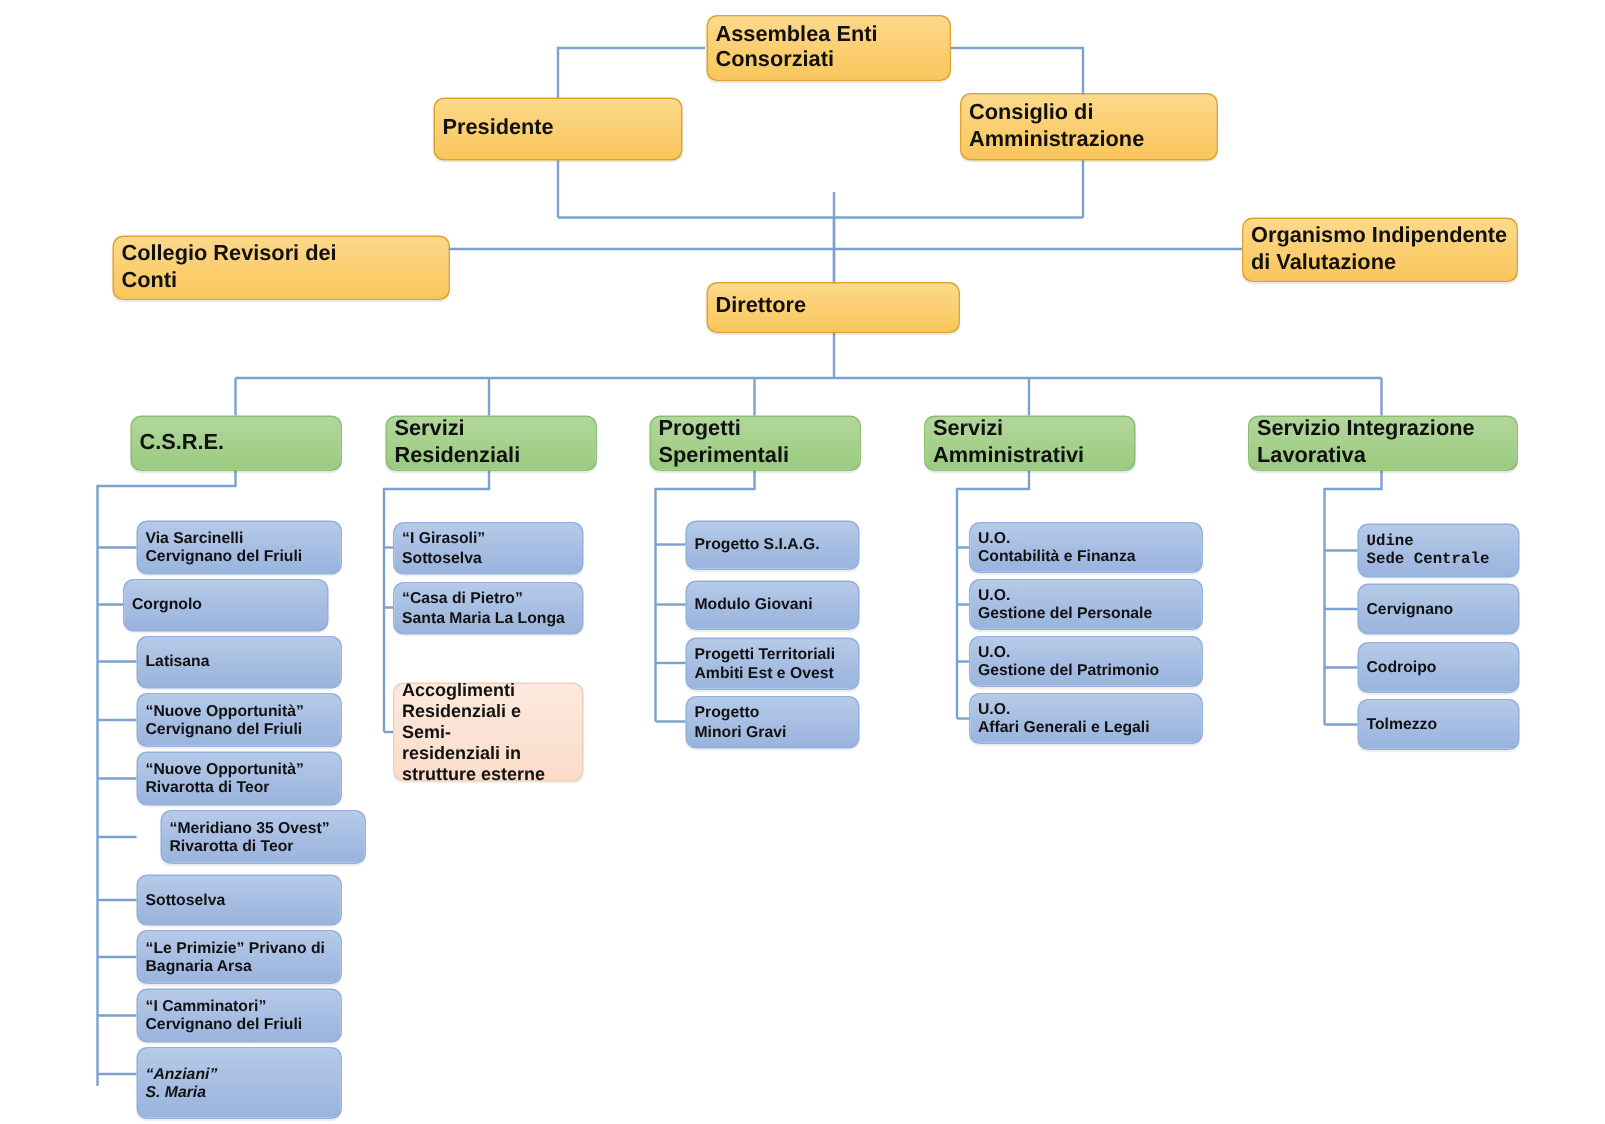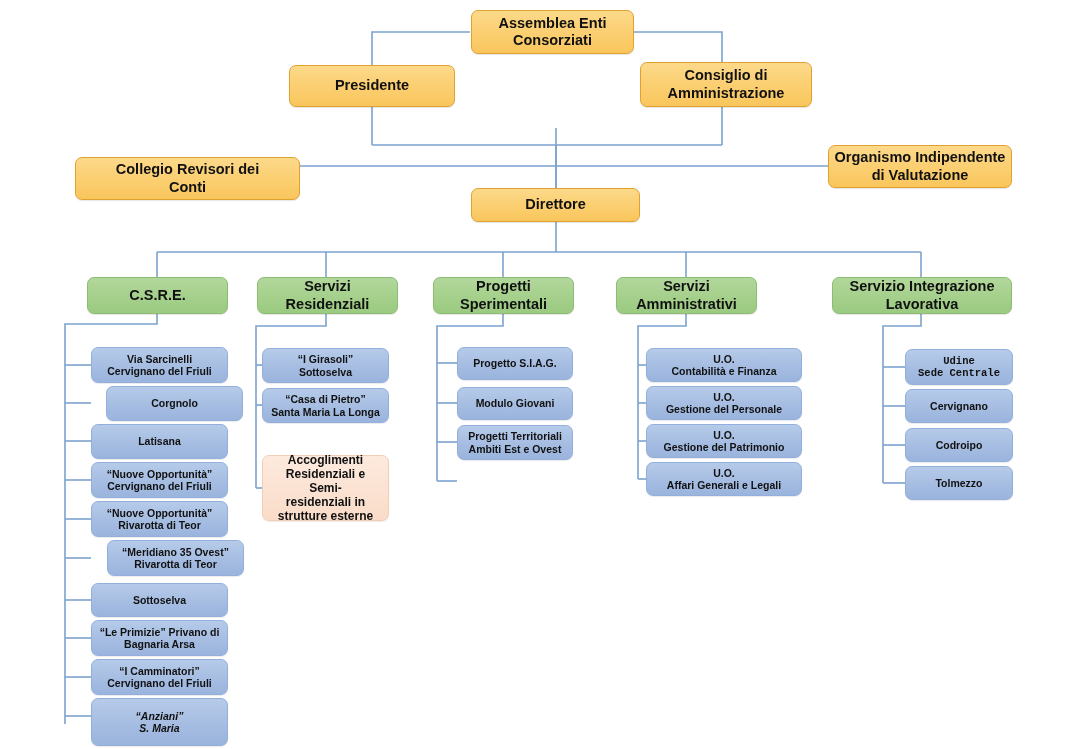--- a/index.html
+++ b/index.html
@@ -3,21 +3,20 @@
 <meta charset="utf-8">
 <style>
   html,body{margin:0;padding:0;background:#ffffff;}
   body{font-family:"Liberation Sans", sans-serif;}
   #chart{position:relative;width:1070px;height:749px;overflow:hidden;background:#fff;}
   #wires{position:absolute;left:0;top:0;width:1070px;height:749px;}
   .node{
     position:absolute;
     box-sizing:border-box;
     display:flex;align-items:center;justify-content:center;
-    text-align:center;
     border-radius:7px;
     color:#111111;
     font-weight:bold;
     line-height:1.18;
     padding:2px 5px;
     z-index:5;
   }
   .gold{
     background:linear-gradient(180deg,#fcd98a 0%,#fbcf72 50%,#f9c65c 100%);
     border:1px solid #e0a22e;
@@ -158,21 +157,21 @@
   </div>
   <div class="node green" style="left:832px;top:277px;width:180px;height:37px;">
     <span>Servizio Integrazione
 Lavorativa</span>
   </div>
 
   <div class="node blue" style="left:91px;top:347px;width:137px;height:36px;">
     <span>Via Sarcinelli
 Cervignano del Friuli</span>
     </div>
-  <div class="node blue" style="left:106px;top:386px;width:137px;height:35px;">
+  <div class="node blue" style="left:82px;top:386px;width:137px;height:35px;">
     <span>Corgnolo</span>
     </div>
   <div class="node blue" style="left:91px;top:424px;width:137px;height:35px;">
     <span>Latisana</span>
     </div>
   <div class="node blue" style="left:91px;top:462px;width:137px;height:36px;">
     <span>“Nuove Opportunità”
 Cervignano del Friuli</span>
     </div>
   <div class="node blue" style="left:91px;top:501px;width:137px;height:36px;">
@@ -217,20 +216,24 @@
   <div class="node blue" style="left:457px;top:347px;width:116px;height:33px;">
     <span>Progetto S.I.A.G.</span>
     </div>
   <div class="node blue" style="left:457px;top:387px;width:116px;height:33px;">
     <span>Modulo Giovani</span>
     </div>
   <div class="node blue" style="left:457px;top:425px;width:116px;height:35px;">
     <span>Progetti Territoriali
 Ambiti Est e Ovest</span>
     </div>
+  <div class="node blue" style="left:457px;top:464px;width:116px;height:35px;">
+    <span>Progetto
+Minori Gravi</span>
+    </div>
 
   <div class="node blue" style="left:646px;top:348px;width:156px;height:34px;">
     <span>U.O.
 Contabilità e Finanza</span>
     </div>
   <div class="node blue" style="left:646px;top:386px;width:156px;height:34px;">
     <span>U.O.
 Gestione del Personale</span>
     </div>
   <div class="node blue" style="left:646px;top:424px;width:156px;height:34px;">

